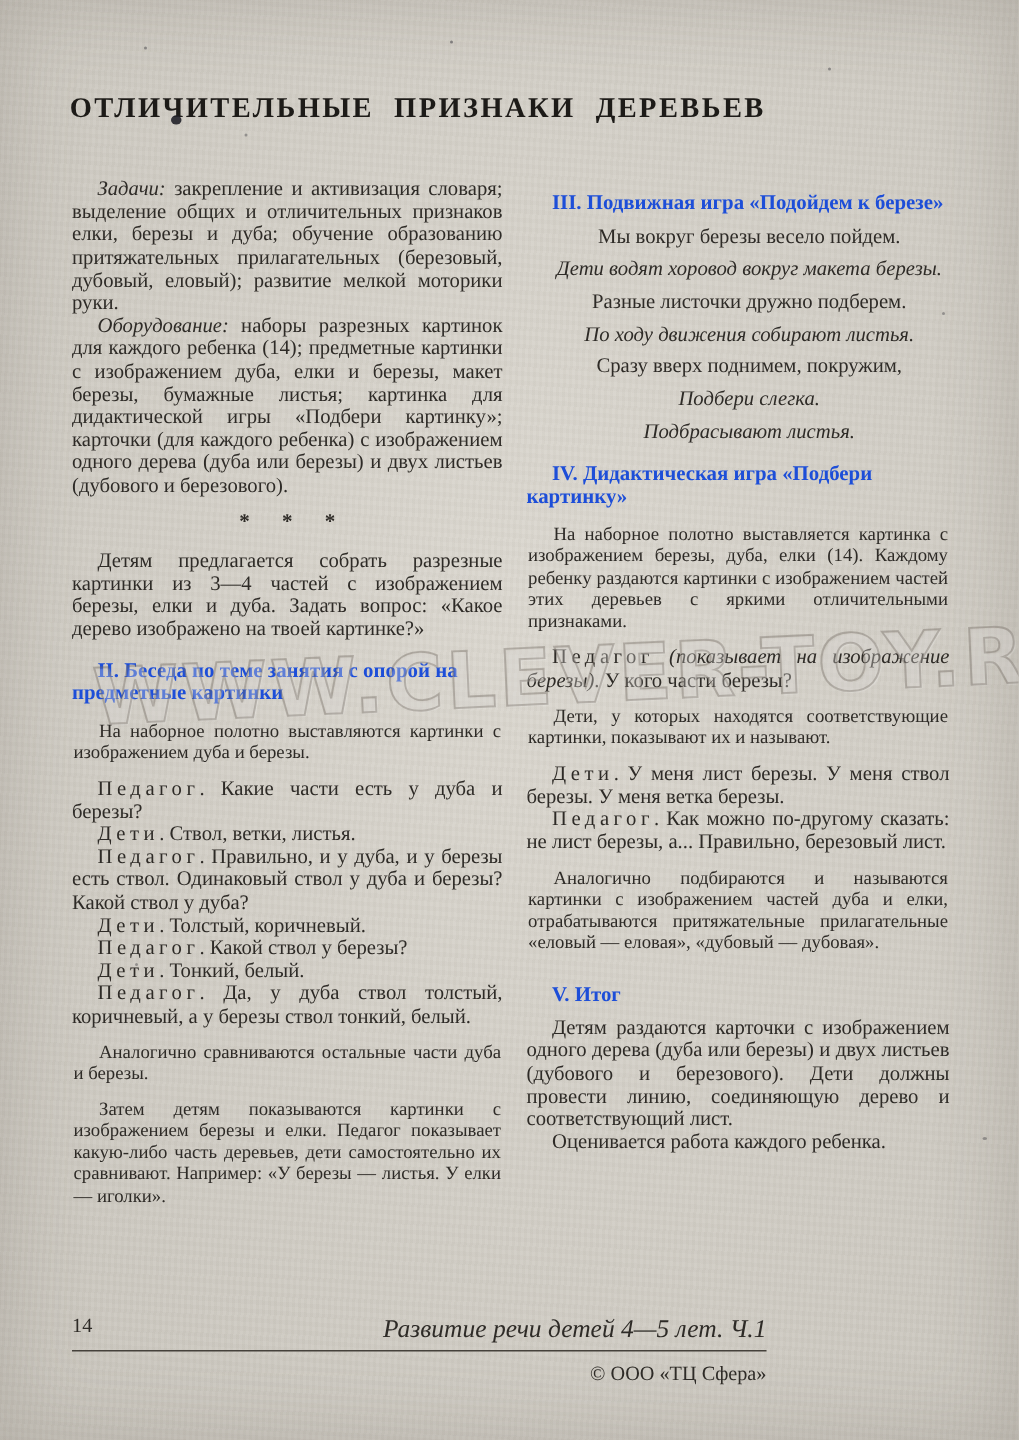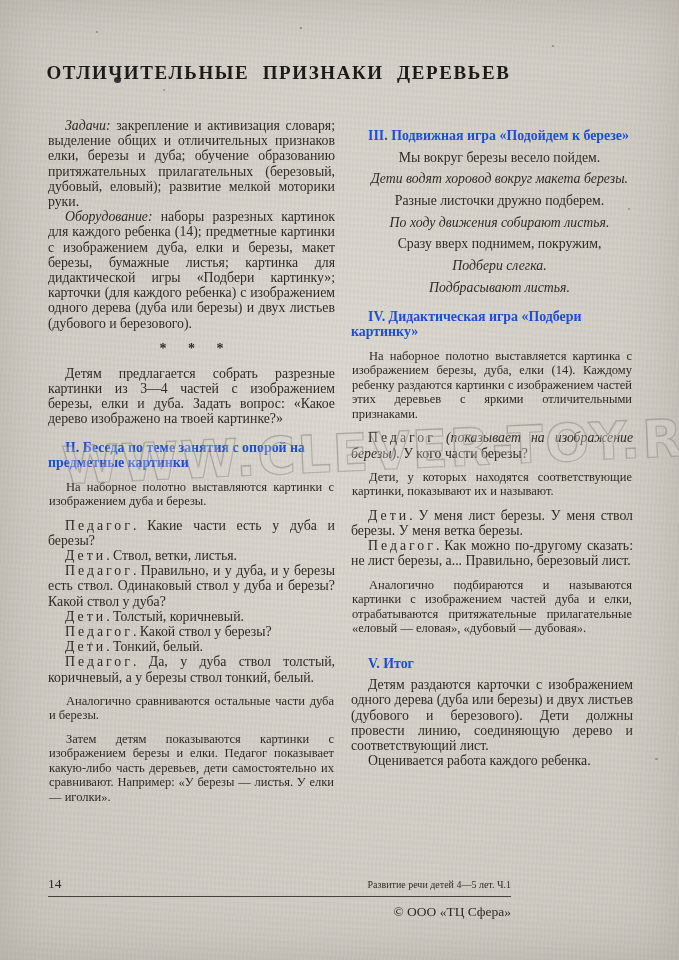--- a/index.html
+++ b/index.html
@@ -29,23 +29,23 @@
        color:#1d4ed8;text-indent:17px;text-align:left;}
   .sec.first{margin-top:10px;}
   .ital{font-style:italic;}
   .sp{letter-spacing:3px;}
   .sep{margin:10px 0 9px;text-align:center;font-weight:700;font-size:14px;letter-spacing:9px;text-indent:9px;}
   .verse{margin:0 0 6.5px;text-align:center;text-indent:0;padding-left:15px;}
   .verse.italic{font-style:italic;}
   .mt14{margin-top:14px;}
   .mt20{margin-top:20px;}
   .footer{position:absolute;left:48px;right:46px;top:876px;}
-  .footer-row{display:flex;justify-content:space-between;align-items:center;}
+  .footer-row{display:flex;justify-content:space-between;align-items:flex-start;}
   .pageno{font-size:13.5px;}
-  .running{font-size:10px;}
+  .running{font-size:17px;font-style:italic;}
   .rule{border:none;border-top:1.6px solid #45413b;margin:4px 0 0;}
   .copyright{margin-top:7px;text-align:right;font-size:13.5px;text-indent:0;}
   .watermark{
     position:absolute;left:62px;top:436px;
     font-family:"DejaVu Sans","Liberation Sans",sans-serif;
     font-weight:700;font-size:52px;letter-spacing:2px;white-space:nowrap;
     text-transform:uppercase;
     color:rgba(128,121,109,0.10);
     -webkit-text-stroke:1.3px rgba(112,106,96,0.38);
     text-shadow:1px 1px 1px rgba(255,255,255,0.28);

